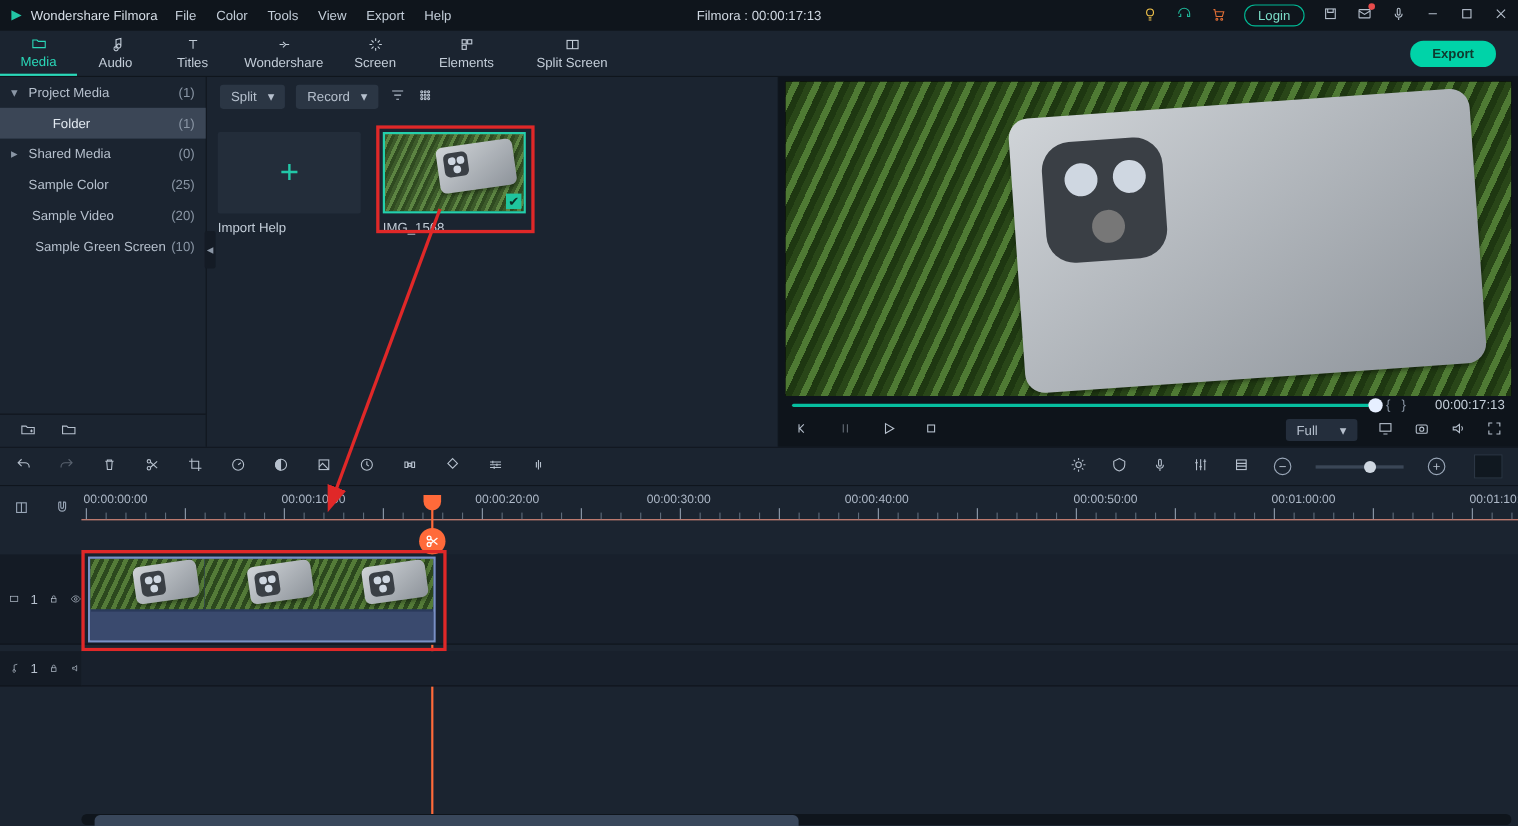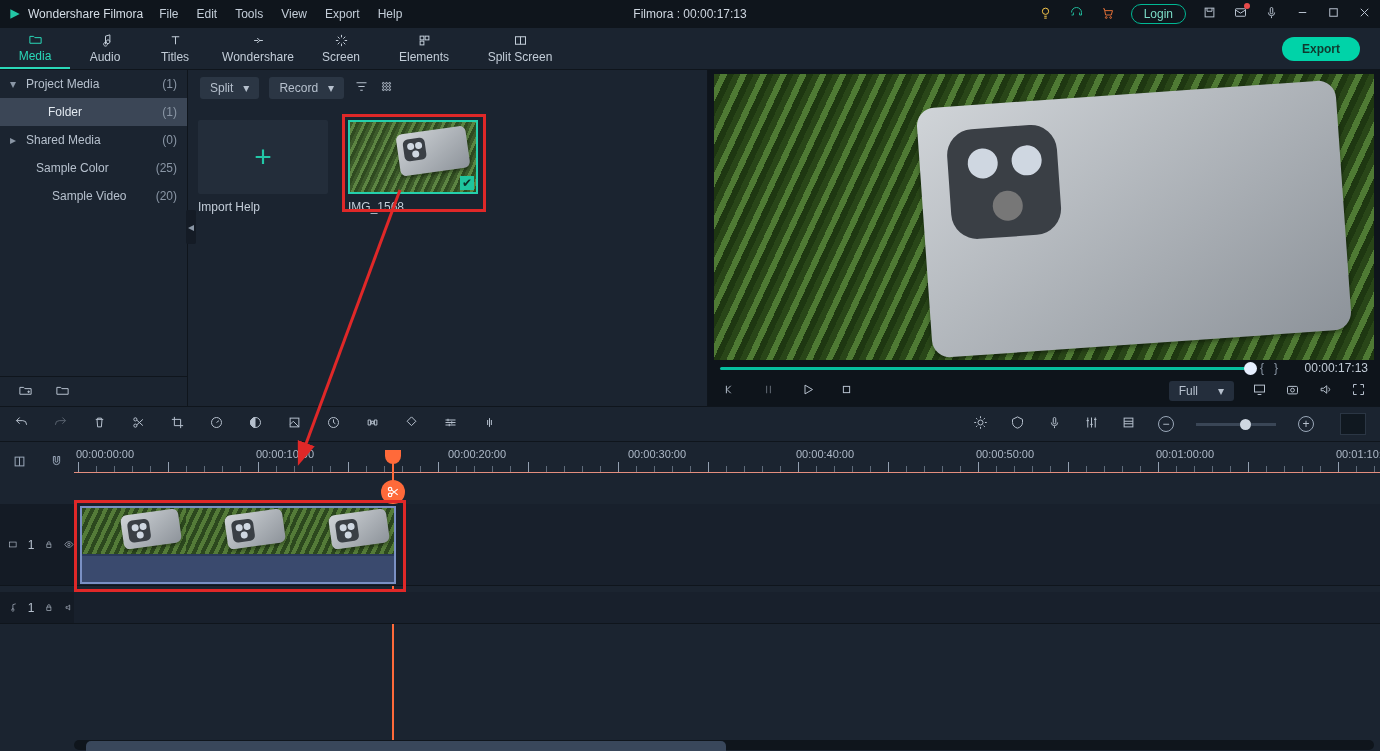--- a/index.html
+++ b/index.html
@@ -105,21 +105,21 @@
 
 <div class="titlebar">
   <div class="logo">
     <svg viewBox="0 0 24 24">
         <path d="M4 4 L20 12 L4 20 Z" fill="#23c7a6"></path>
       </svg>
     <span>Wondershare Filmora</span>
   </div>
   <div class="menus">
     <span>File</span>
-    <span>Edit</span>
+    <span>Color</span>
     <span>Tools</span>
     <span>View</span>
     <span>Export</span>
     <span>Help</span>
   </div>
   <div class="doc-title">Filmora : 00:00:17:13</div>
   <div class="title-right">
     <span class="tip-icon"><svg class="icon" viewBox="0 0 24 24">
           <circle cx="12" cy="10" r="5"></circle>
           <path d="M10 18h4M10 21h4"></path>
@@ -217,27 +217,31 @@
         </div>
       <div class="side-item sel" style="padding-left:48px">
           <span>Folder</span>
           <span class="cnt">(1)</span>
         </div>
       <div class="side-item hdr">
           <span class="chev">▸</span>
           <span>Shared Media</span>
           <span class="cnt">(0)</span>
         </div>
-      <div class="side-item" style="padding-left:36px">
+      <div class="side-item" style="padding-left:26px">
           <span>Sample Color</span>
           <span class="cnt">(25)</span>
         </div>
-      <div class="side-item" style="padding-left:52px">
+      <div class="side-item" style="padding-left:29px">
           <span>Sample Video</span>
           <span class="cnt">(20)</span>
+        </div>
+      <div class="side-item" style="padding-left:32px">
+          <span>Sample Green Screen</span>
+          <span class="cnt">(10)</span>
         </div>
     </div>
     <div class="side-bottom">
       <span><svg class="icon" viewBox="0 0 24 24">
             <path d="M3 7h6l2 2h10v9H3zM17 12v4M15 14h4"></path>
           </svg></span>
       <span><svg class="icon" viewBox="0 0 24 24">
             <path d="M3 7h6l2 2h10v9H3z"></path>
           </svg></span>
     </div>
@@ -420,23 +424,23 @@
     <span><svg class="icon" viewBox="0 0 24 24">
           <path d="M7 4v8a5 5 0 0010 0V4M7 4h3v7a2 2 0 004 0V4h3"></path>
         </svg></span>
   </div>
 
   <div class="ruler">
     <div class="ruler-base"></div>
 
     <span class="tlabel" style="left:4px">00:00:00:00</span>
     <span class="tlabel" style="left:184px">00:00:10:00</span>
-    <span class="tlabel" style="left:376px">00:00:20:00</span>
-    <span class="tlabel" style="left:556px">00:00:30:00</span>
-    <span class="tlabel" style="left:724px">00:00:40:00</span>
+    <span class="tlabel" style="left:360px">00:00:20:00</span>
+    <span class="tlabel" style="left:516px">00:00:30:00</span>
+    <span class="tlabel" style="left:696px">00:00:40:00</span>
     <span class="tlabel" style="left:904px">00:00:50:00</span>
     <span class="tlabel" style="left:1084px">00:01:00:00</span>
     <span class="tlabel" style="left:1264px">00:01:10:00</span>
   <div class="tick big" style="left: 4px;"></div>
       <div class="tick" style="left: 22px;"></div>
       <div class="tick" style="left: 40px;"></div>
       <div class="tick" style="left: 58px;"></div>
       <div class="tick" style="left: 76px;"></div>
       <div class="tick big" style="left: 94px;"></div>
       <div class="tick" style="left: 112px;"></div>

